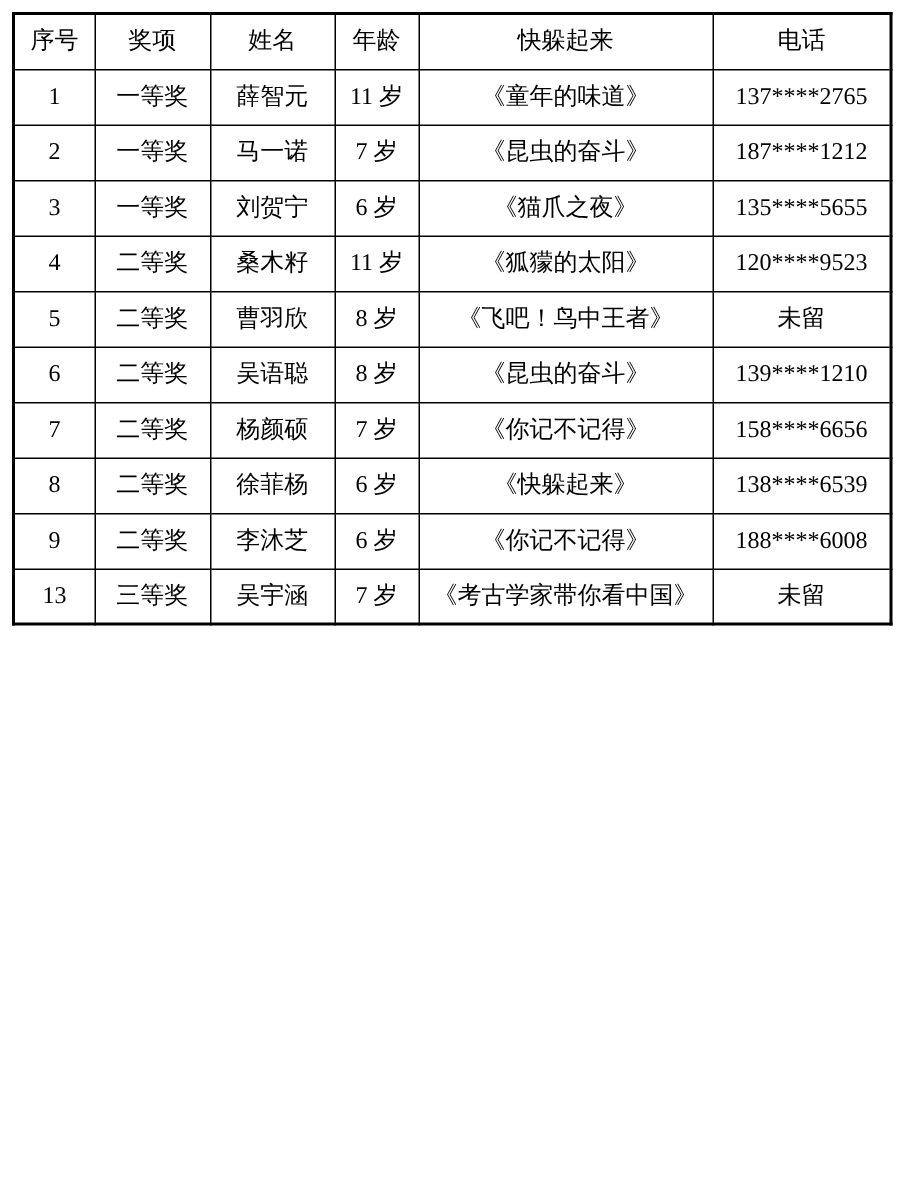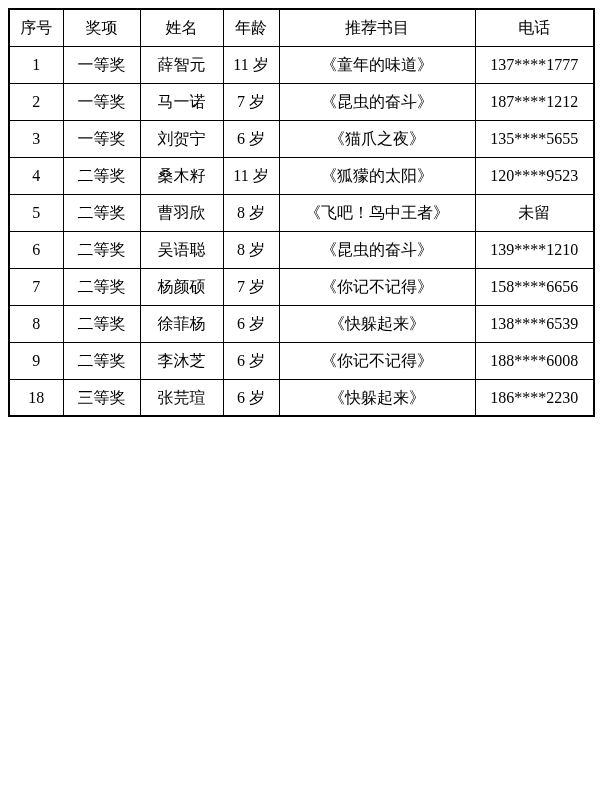--- a/index.html
+++ b/index.html
@@ -56,32 +56,32 @@
     <col class="c-age">
     <col class="c-book">
     <col class="c-phone">
   </colgroup>
   <thead>
     <tr>
         <th>序号</th>
         <th>奖项</th>
         <th>姓名</th>
         <th>年龄</th>
-        <th>推荐书目</th>
+        <th>快躲起来</th>
         <th>电话</th>
       </tr>
   </thead>
   <tbody>
       <tr>
         <td>1</td>
         <td>一等奖</td>
         <td>薛智元</td>
         <td>11 岁</td>
         <td>《童年的味道》</td>
-        <td>137****1777</td>
+        <td>137****2765</td>
       </tr>
       <tr>
         <td>2</td>
         <td>一等奖</td>
         <td>马一诺</td>
         <td>7 岁</td>
         <td>《昆虫的奋斗》</td>
         <td>187****1212</td>
       </tr>
       <tr>
@@ -134,21 +134,21 @@
       </tr>
       <tr>
         <td>9</td>
         <td>二等奖</td>
         <td>李沐芝</td>
         <td>6 岁</td>
         <td>《你记不记得》</td>
         <td>188****6008</td>
       </tr>
       <tr>
-        <td>18</td>
+        <td>13</td>
         <td>三等奖</td>
-        <td>张芫瑄</td>
-        <td>6 岁</td>
-        <td>《快躲起来》</td>
-        <td>186****2230</td>
+        <td>吴宇涵</td>
+        <td>7 岁</td>
+        <td>《考古学家带你看中国》</td>
+        <td>未留</td>
       </tr>
     </tbody>
 </table>
 
 </body></html>

